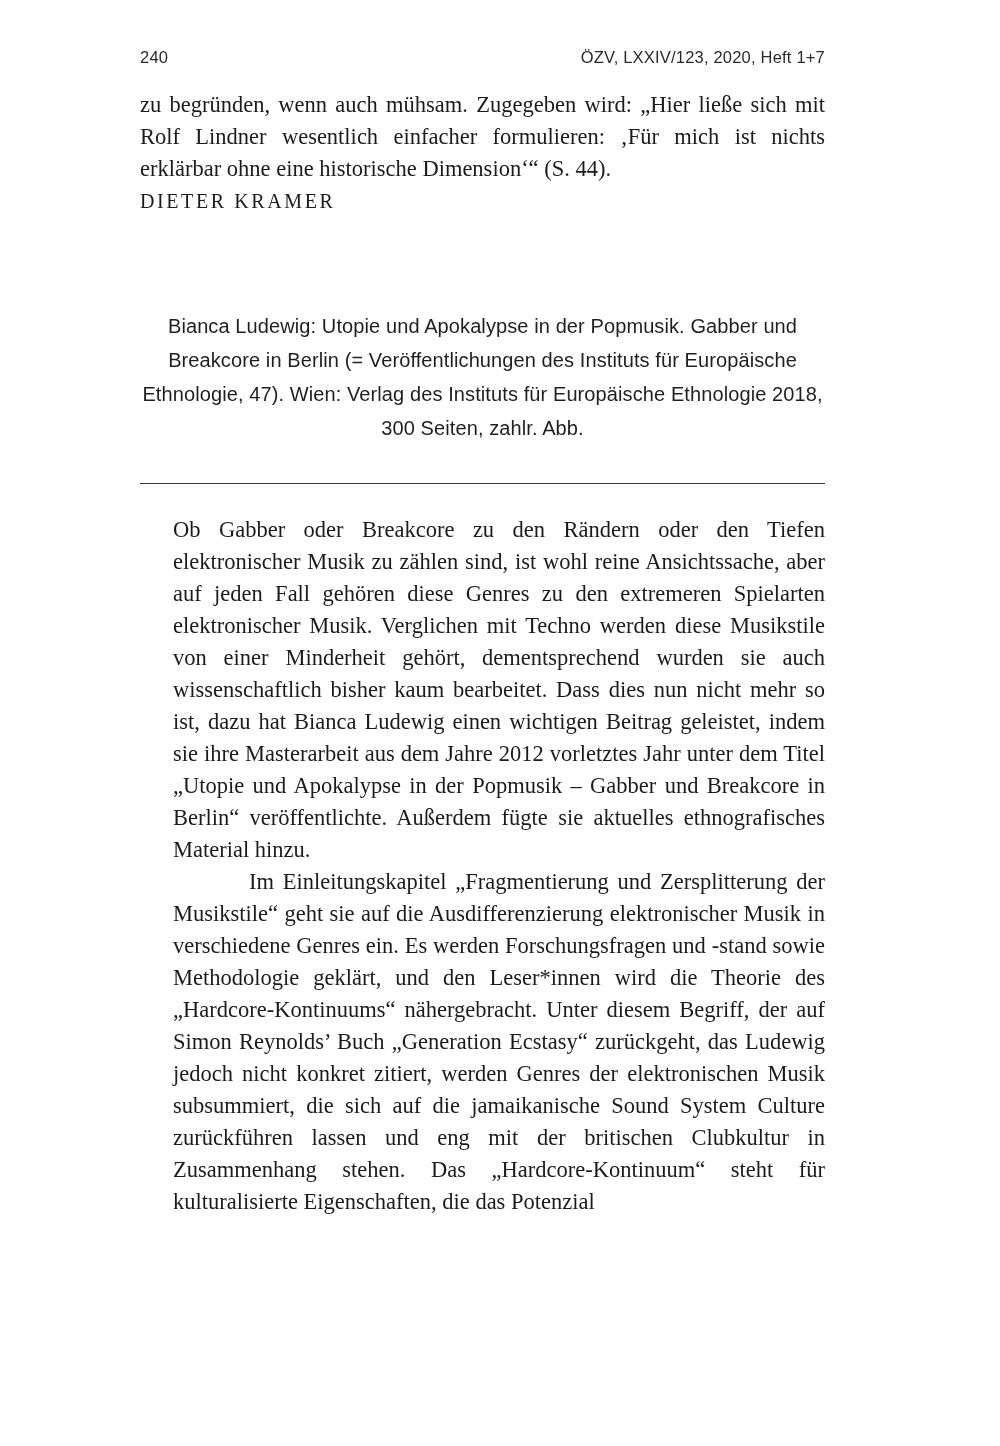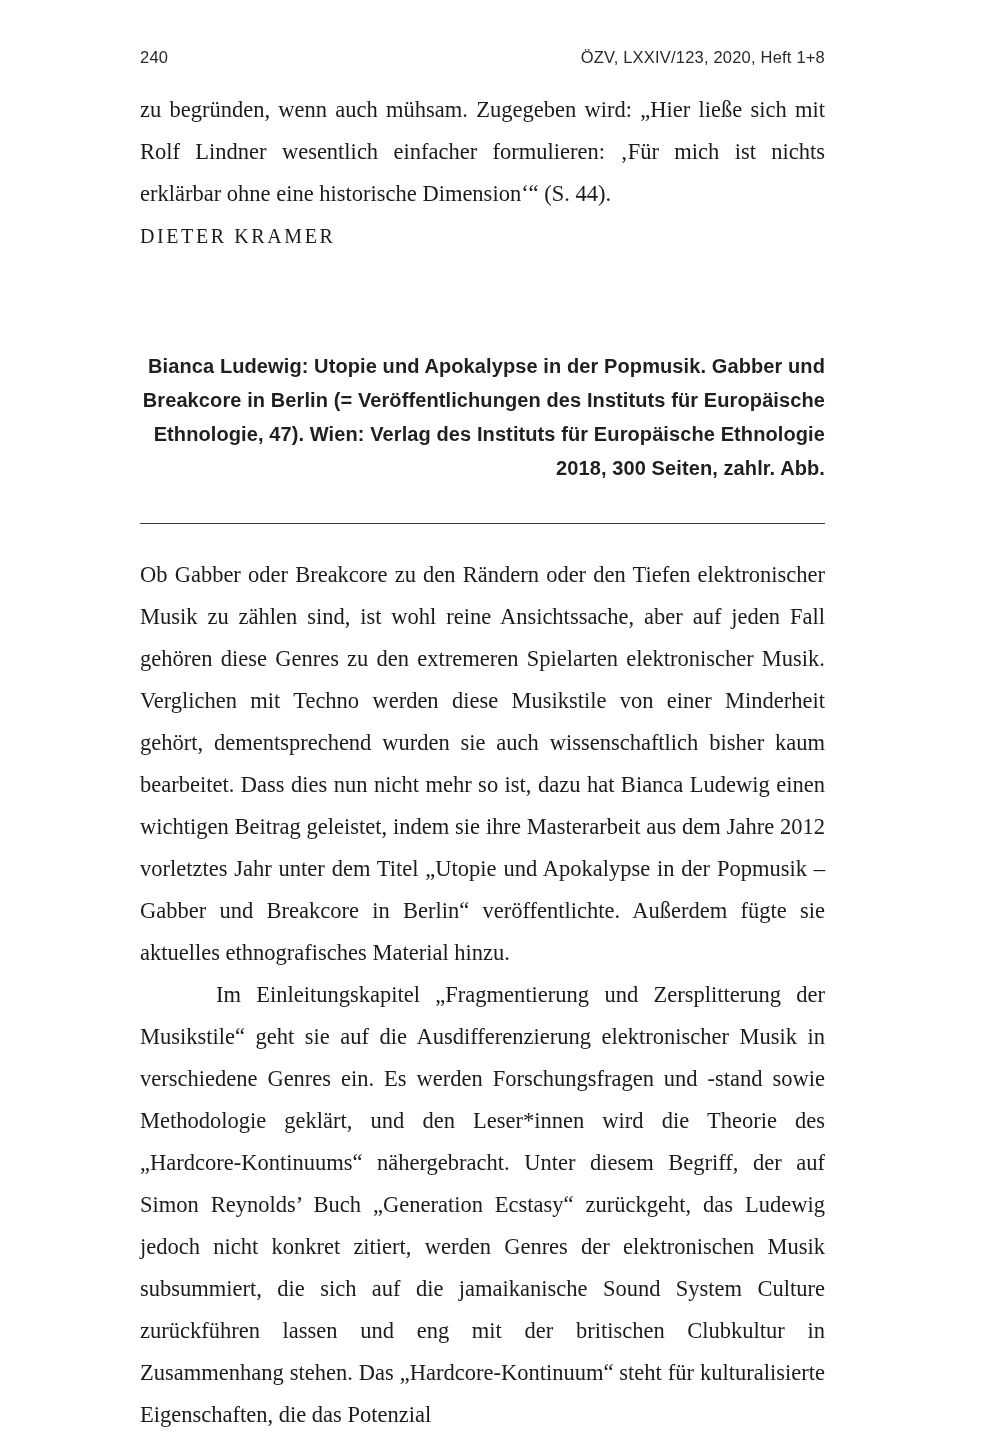--- a/index.html
+++ b/index.html
@@ -27,21 +27,21 @@
     align-items: baseline;
     font-family: "Liberation Sans", sans-serif;
     font-size: 16.5px;
     color: #2a2a2a;
     margin-bottom: 22px;
     letter-spacing: 0.2px;
   }
   .body-text {
     font-family: "Liberation Serif", serif;
     font-size: 22.5px;
-    line-height: 42px;
+    line-height: 32px;
     color: #1b1b1b;
   }
   .body-text p {
     margin: 0;
     text-align: justify;
     hyphens: auto;
     -webkit-hyphens: auto;
   }
   .body-text p.indent {
     text-indent: 76px;
@@ -50,47 +50,48 @@
     font-family: "Liberation Serif", serif;
     font-size: 20px;
     letter-spacing: 2.6px;
     color: #1b1b1b;
     margin-top: 26px;
     text-align: left;
     text-indent: 0;
   }
   .review-heading {
     font-family: "Liberation Sans", sans-serif;
-    font-weight: 700;
+    font-weight: 400;
     font-size: 20px;
     line-height: 34px;
     color: #1f1f1f;
     margin: 92px 0 0 0;
-    text-align: right;
+    text-align: center;
     letter-spacing: 0.1px;
   }
   .separator-rule {
     border: none;
     border-top: 1.5px solid #3a3a3a;
     margin: 38px 0 0 0;
     width: 100%;
   }
   .review-body {
     margin-top: 30px;
+    margin-left: 33px;
   }
 </style>
 </head>
 <body>
 
 <div class="page">
   <div class="content">
 
     <div class="page-header">
       <span>240</span>
-      <span>ÖZV, LXXIV/123, 2020, Heft 1+8</span>
+      <span>ÖZV, LXXIV/123, 2020, Heft 1+7</span>
     </div>
 
     <div class="body-text">
       <p>zu begründen, wenn auch mühsam. Zugegeben wird: „Hier ließe sich mit Rolf Lindner wesentlich einfacher formulieren: ‚Für mich ist nichts erklärbar ohne eine historische Dimension‘“ (S. 44).</p>
       <p class="review-author">DIETER KRAMER</p>
     </div>
 
     <h2 class="review-heading">Bianca Ludewig: Utopie und Apokalypse in der Popmusik. Gabber und Breakcore in Berlin (= Veröffentlichungen des Instituts für Europäische Ethnologie, 47). Wien: Verlag des Instituts für Europäische Ethnologie 2018, 300 Seiten, zahlr. Abb.</h2>
 
     <hr class="separator-rule">

